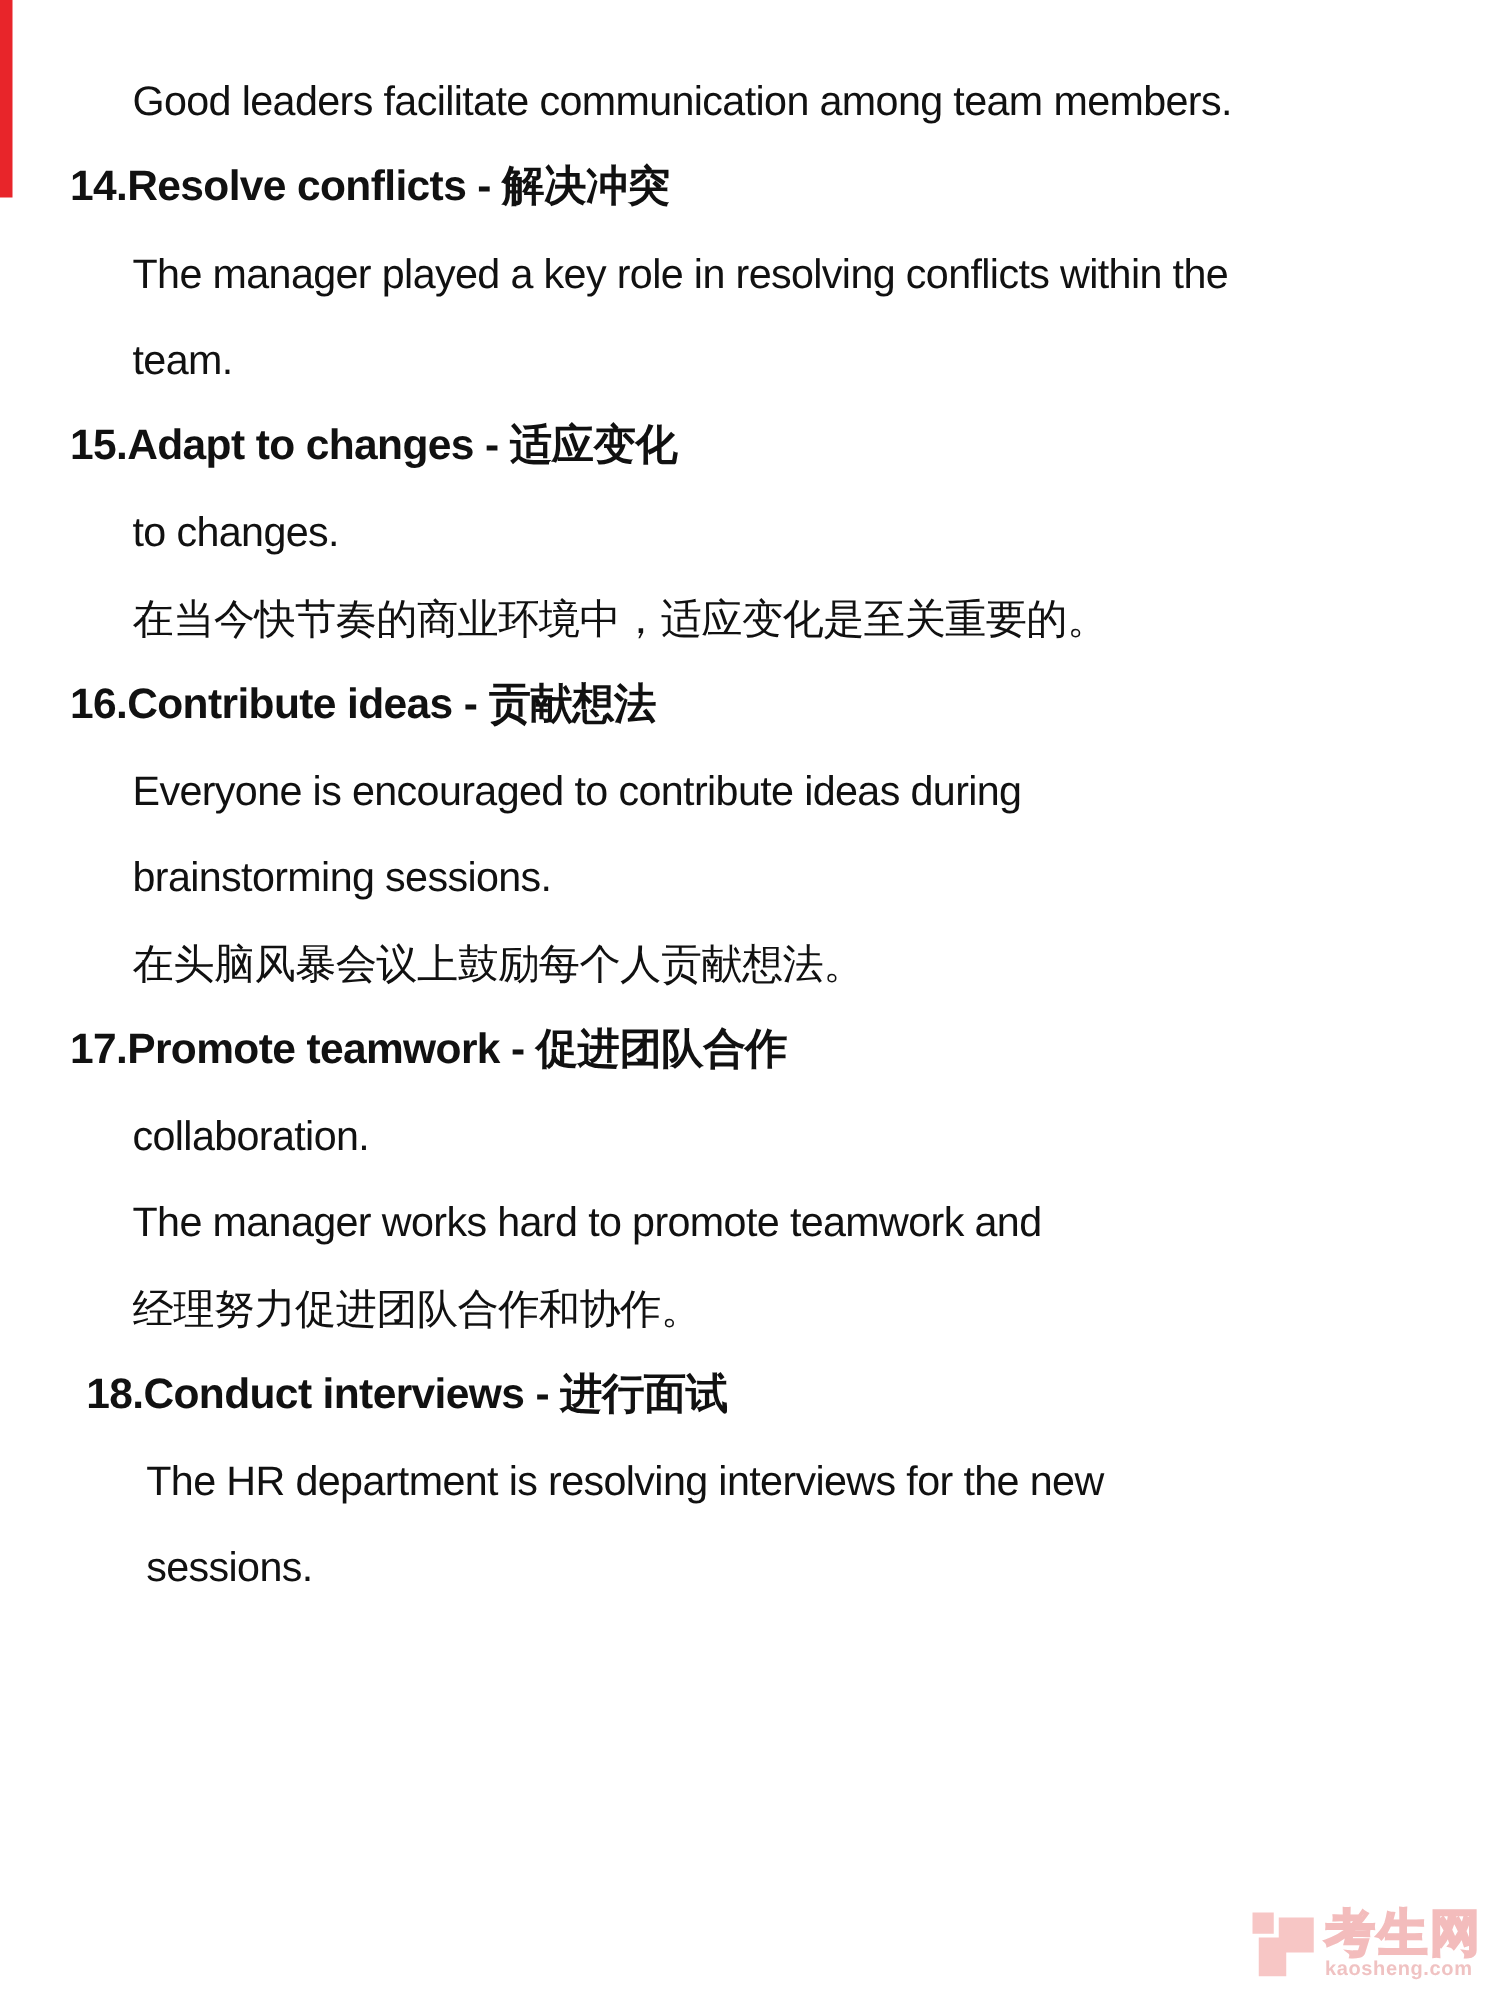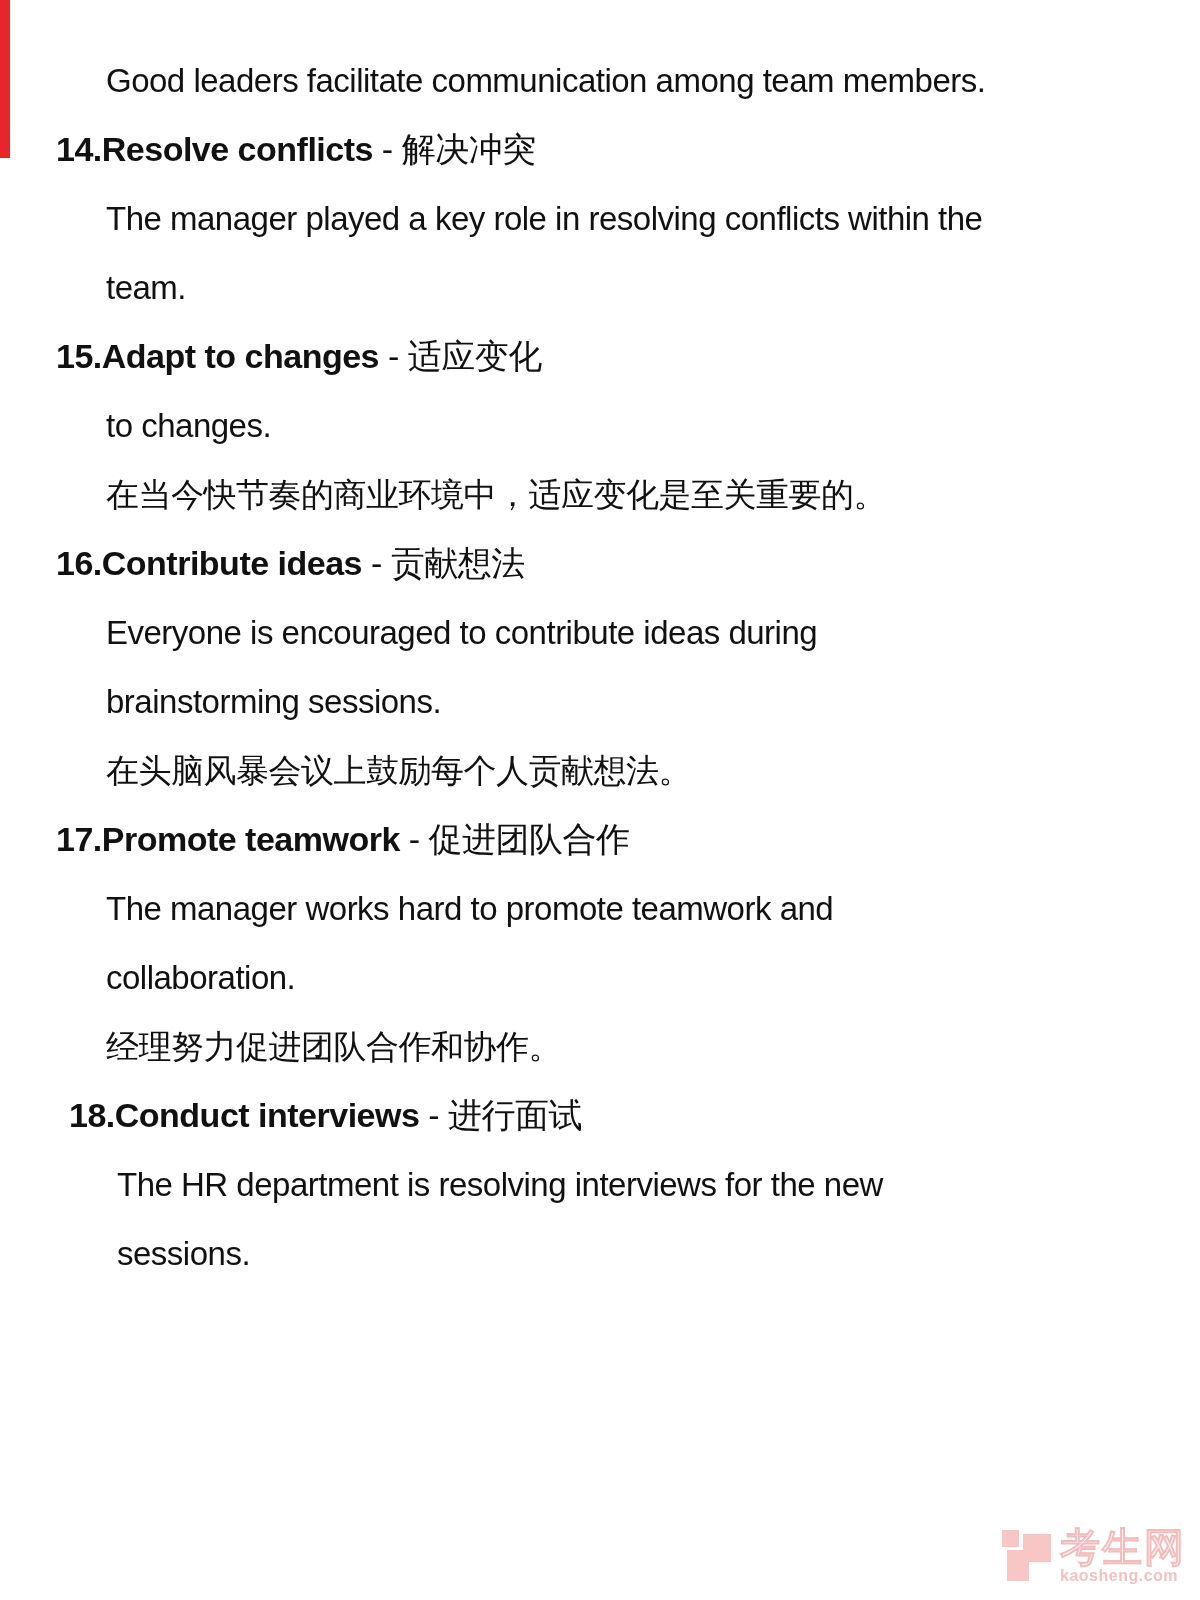--- a/index.html
+++ b/index.html
@@ -15,42 +15,42 @@
   .content { padding: 46px 12px 0 56px; }
   .tline {
     height: 69px; line-height: 69px;
     white-space: nowrap;
     font-size: 33px;
     letter-spacing: -0.5px;
   }
   .body-line { margin-left: 50px; }
   .heading { font-size: 34px; }
   .heading .hb { font-weight: 700; }
-  .heading .hr { font-weight: 400; }
+  .heading .hr { font-weight: 700; }
   .item-18 .heading { margin-left: 13px; }
   .item-18 .body-line { margin-left: 61px; }
 
   .red-marker {
     position: absolute; left: 0; top: 0;
     width: 10px; height: 158px;
     background: #e8252a;
   }
 
   .watermark {
     position: absolute; top: 1528px; right: 14px;
     display: flex; gap: 8px; align-items: flex-start;
   }
   .wm-logo { position: relative; width: 50px; height: 54px; }
   .wm-logo div { position: absolute; background: #f7c6c5; }
   .wm-sq1 { left: 0; top: 2px; width: 17px; height: 17px; }
   .wm-sq2 { left: 21px; top: 6px; width: 28px; height: 28px; }
   .wm-sq3 { left: 5px; top: 22px; width: 22px; height: 31px; }
   .wm-text { display: flex; flex-direction: column; }
   .wm-name {
-    font-size: 40px; line-height: 38px; font-weight: 400;
+    font-size: 40px; line-height: 38px; font-weight: 700;
     color: #fff5f5;
     -webkit-text-stroke: 2px #f3bcbc;
     letter-spacing: 2px;
   }
   .wm-domain {
     font-size: 16px; line-height: 16px; margin-top: 2px;
     color: #f0c2c2; font-weight: 600; letter-spacing: 0.5px;
   }
 </style>
 </head>
@@ -76,22 +76,22 @@
 
   <div>
     <div class="tline heading"><span class="hb">16.Contribute ideas</span><span class="hr"> - 贡献想法</span></div>
     <div class="tline body-line">Everyone is encouraged to contribute ideas during</div>
     <div class="tline body-line">brainstorming sessions.</div>
     <div class="tline body-line">在头脑风暴会议上鼓励每个人贡献想法。</div>
   </div>
 
   <div>
     <div class="tline heading"><span class="hb">17.Promote teamwork</span><span class="hr"> - 促进团队合作</span></div>
+    <div class="tline body-line">collaboration.</div>
     <div class="tline body-line">The manager works hard to promote teamwork and</div>
-    <div class="tline body-line">collaboration.</div>
     <div class="tline body-line">经理努力促进团队合作和协作。</div>
   </div>
 
   <div class="item-18">
     <div class="tline heading"><span class="hb">18.Conduct interviews</span><span class="hr"> - 进行面试</span></div>
     <div class="tline body-line">The HR department is resolving interviews for the new</div>
     <div class="tline body-line">sessions.</div>
   </div>
 
 </div>

